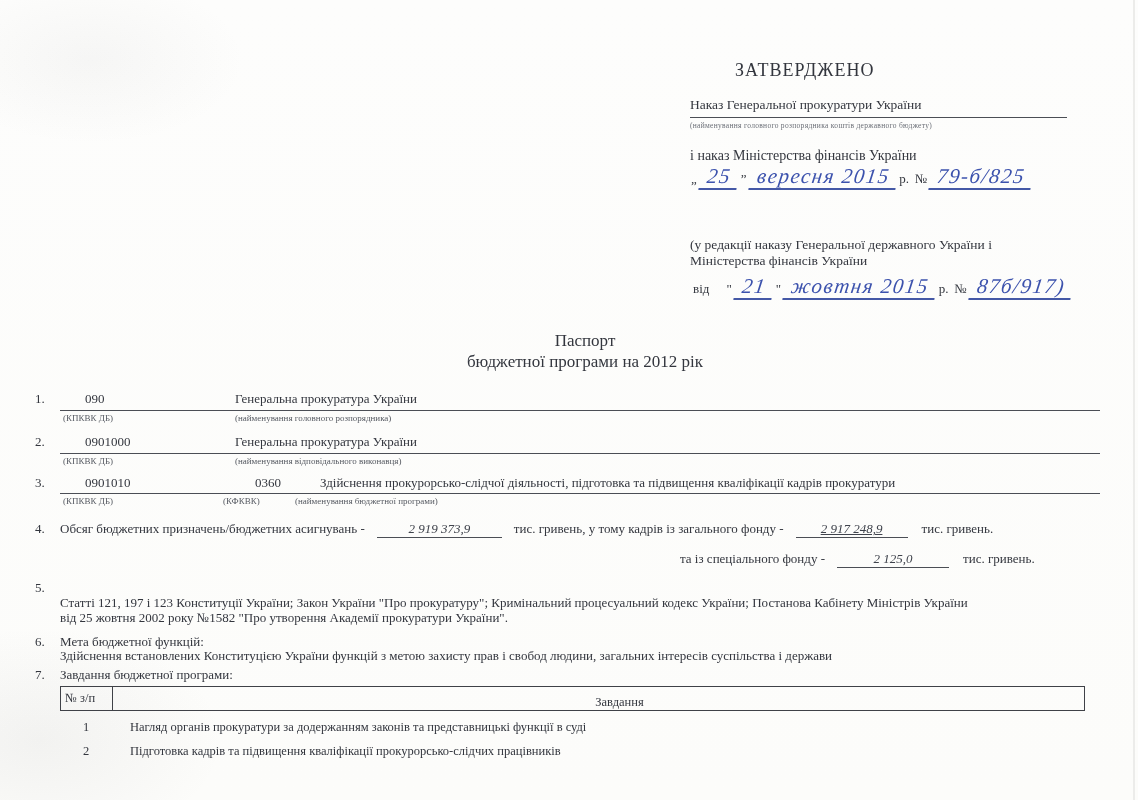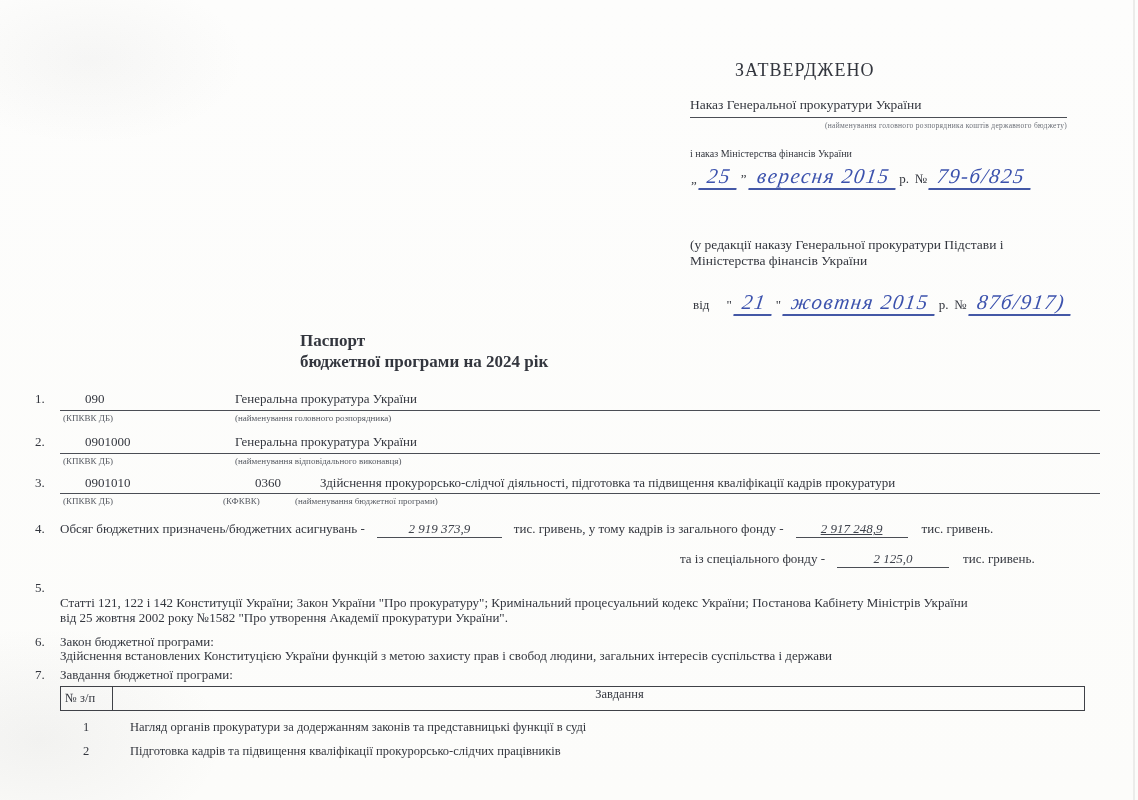--- a/index.html
+++ b/index.html
@@ -32,85 +32,85 @@
     font-size:21px;
     letter-spacing:1.5px;
     line-height:1;
     border-bottom:2px solid #4458a6;
     padding:0 7px 1px 7px;
     transform:skewX(-8deg);
     white-space:nowrap;
   }
   .hand-row{display:flex;align-items:baseline;font-size:13px;}
   .hand-row .pr{margin:0 3px;}
-  .title-block{font-weight:bold;font-size:17px;line-height:1.25;}
+  .title-block{text-align:center;font-weight:normal;font-size:17px;line-height:1.25;}
   .item-row{display:flex;align-items:baseline;font-size:13px;}
   .item-row .num{width:50px;flex:none;}
   .label-row{display:flex;font-size:9px;color:#565a62;}
   .val{
     font-style:italic;
     text-align:center;
     border-bottom:1px solid #4b4e55;
     flex:none;
     color:#3f434c;
   }
   .tasks-table{width:1025px;font-size:12.5px;}
   .tt-header{
-    display:flex;align-items:flex-start;
+    display:flex;align-items:flex-end;
     border:1px solid #3f4147;
     height:23px;
     gap:42px;
   }
   .tt-col1{width:52px;flex:none;align-self:stretch;display:flex;align-items:center;
     border-right:1px solid #3f4147;padding-left:4px;box-sizing:border-box;}
   .tt-col2{flex:1;text-align:center;}
   .tt-row{display:flex;align-items:baseline;margin-top:9px;}
   .tt-row .no{width:52px;flex:none;text-align:center;}
   .tt-row .task{padding-left:18px;}
 </style>
 </head>
 <body>
 
 <div class="page">
   <div class="scan-edge"></div>
 
   <div class="abs approved" style="left:735px;top:60px;">ЗАТВЕРДЖЕНО</div>
 
   <div class="abs u-line" style="left:690px;top:97px;width:377px;padding-bottom:4px;font-size:13.5px;">Наказ Генеральної прокуратури України</div>
-  <div class="abs tiny-cap" style="left:690px;top:121px;width:377px;text-align:right;">(найменування головного розпорядника коштів державного бюджету)</div>
+  <div class="abs tiny-cap" style="left:690px;top:121px;width:377px;text-align:left;">(найменування головного розпорядника коштів державного бюджету)</div>
 
-  <div class="abs" style="left:690px;top:148px;font-size:10px;">і наказ Міністерства фінансів України</div>
+  <div class="abs" style="left:690px;top:148px;font-size:14px;">і наказ Міністерства фінансів України</div>
 
   <div class="abs hand-row" style="left:688px;top:166px;">
     <span class="pr">„</span>
     <span class="hand">25</span>
     <span class="pr">”</span>
     <span class="hand">вересня 2015</span>
     <span class="pr">р.</span>
     <span class="pr">№</span>
     <span class="hand">79-б/825</span>
   </div>
 
-  <div class="abs" style="left:690px;top:237px;font-size:13.5px;">(у редакції наказу Генеральної прокуратури Підстави і</div>
+  <div class="abs" style="left:690px;top:237px;font-size:13.5px;">(у редакції наказу Генеральної державного України і</div>
   <div class="abs" style="left:690px;top:253px;font-size:13.5px;">Міністерства фінансів України</div>
 
-  <div class="abs hand-row" style="left:690px;top:292px;">
+  <div class="abs hand-row" style="left:690px;top:276px;">
     <span class="pr">від</span>
     <span class="pr" style="margin-left:14px;">"</span>
     <span class="hand">21</span>
     <span class="pr">"</span>
     <span class="hand">жовтня 2015</span>
     <span class="pr">р.</span>
     <span class="pr">№</span>
     <span class="hand">87б/917)</span>
   </div>
 
   <div class="abs title-block" style="left:300px;top:330px;width:570px;">
     <div>Паспорт</div>
-    <div>бюджетної програми на 2024 рік</div>
+    <div>бюджетної програми на 2012 рік</div>
   </div>
 
   <div class="abs item-row" style="left:35px;top:391px;right:38px;">
     <span class="num">1.</span>
     <span style="width:150px;flex:none;">090</span>
     <span>Генеральна прокуратура України</span>
   </div>
   <div class="abs rule" style="left:60px;top:410px;width:1040px;"></div>
   <div class="abs label-row" style="left:35px;top:413px;">
     <span style="width:28px;flex:none;"></span>
@@ -154,26 +154,26 @@
   </div>
   <div class="abs item-row" style="left:680px;top:551px;">
     <span>та із спеціального фонду -</span>
     <span class="val" style="width:112px;margin-left:12px;">2 125,0</span>
     <span style="margin-left:14px;">тис. гривень.</span>
   </div>
 
   <div class="abs item-row" style="left:35px;top:580px;right:38px;">
     <span class="num" style="width:25px;">5.</span>
   </div>
-  <div class="abs txt" style="left:60px;top:596px;right:33px;">Статті 121, 122 і 142 Конституції України; Закон України "Про прокуратуру"; Кримінальний процесуальний кодекс України; Постанова Кабінету Міністрів України</div>
+  <div class="abs txt" style="left:60px;top:596px;right:33px;">Статті 121, 197 і 123 Конституції України; Закон України "Про прокуратуру"; Кримінальний процесуальний кодекс України; Постанова Кабінету Міністрів України</div>
   <div class="abs txt" style="left:60px;top:611px;right:38px;">від 25 жовтня 2002 року №1582 "Про утворення Академії прокуратури України".</div>
 
   <div class="abs item-row" style="left:35px;top:634px;right:38px;">
     <span class="num" style="width:25px;">6.</span>
-    <span>Закон бюджетної програми:</span>
+    <span>Мета бюджетної функцій:</span>
   </div>
   <div class="abs txt" style="left:60px;top:649px;right:38px;">Здійснення встановлених Конституцією України функцій з метою захисту прав і свобод людини, загальних інтересів суспільства і держави</div>
 
   <div class="abs item-row" style="left:35px;top:667px;right:38px;">
     <span class="num" style="width:25px;">7.</span>
     <span>Завдання бюджетної програми:</span>
   </div>
 
   <div class="abs tasks-table" style="left:60px;top:686px;">
     <div class="tt-header">

